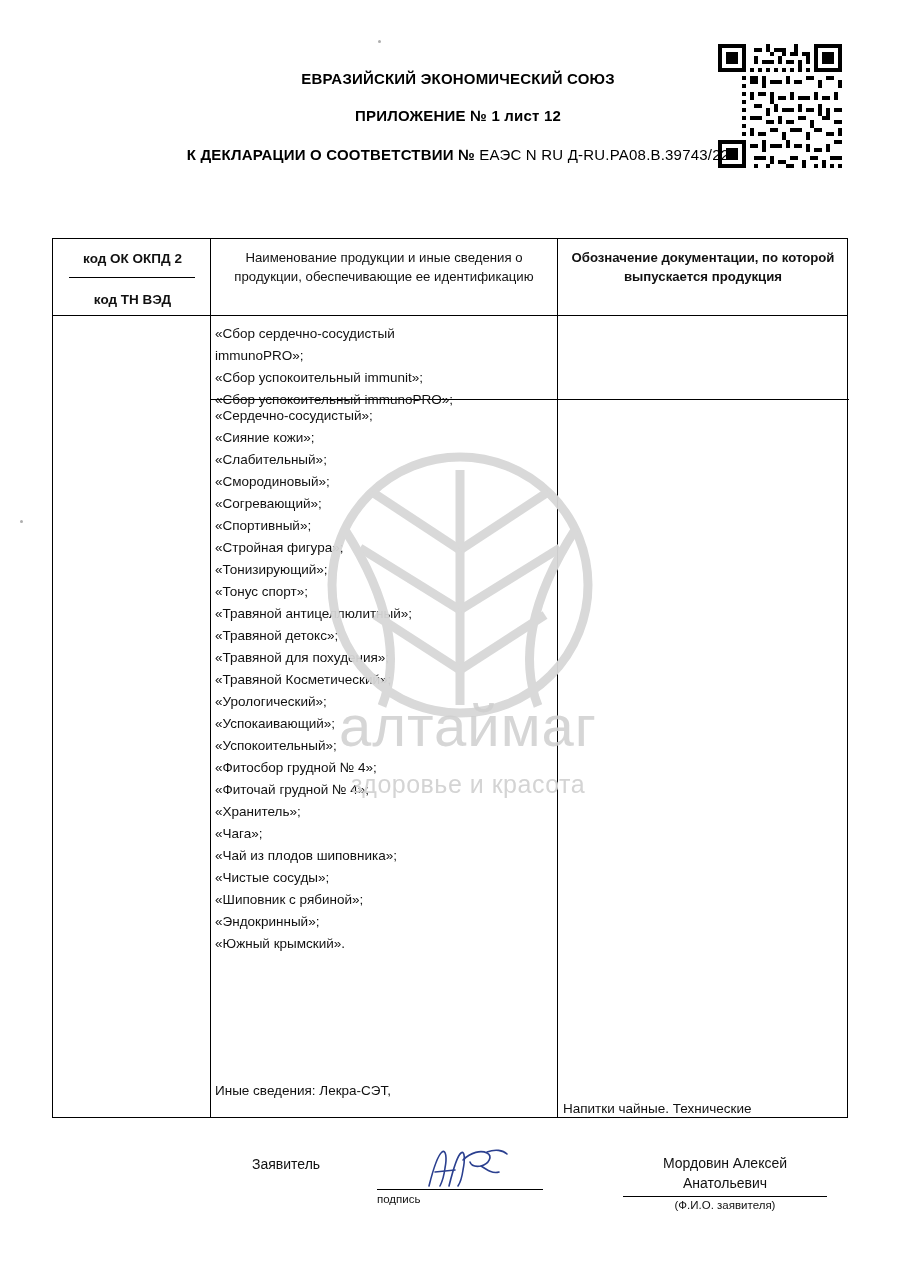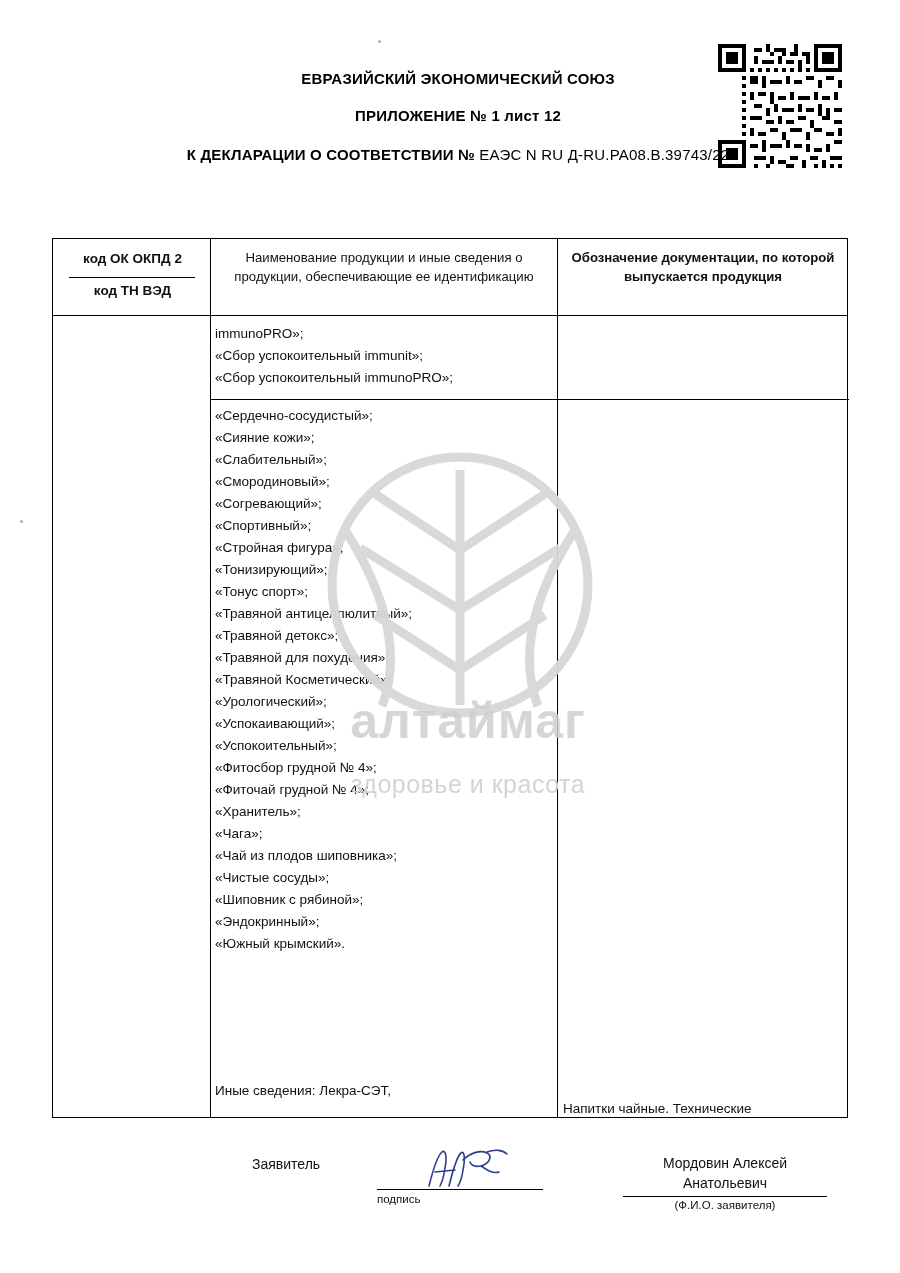--- a/index.html
+++ b/index.html
@@ -74,22 +74,22 @@
     height: 420px;
     pointer-events: none;
     z-index: 3;
   }
   .wm-text {
     position: absolute;
     top: 262px;
     left: 38px;
     width: 560px;
     text-align: center;
-    font-size: 50px;
-    font-weight: bold;
+    font-size: 58px;
+    font-weight: normal;
     color: #cfcfcf;
     opacity: 0.85;
     letter-spacing: 1px;
     font-family: "Liberation Sans", sans-serif;
   }
   .wm-sub {
     position: absolute;
     top: 340px;
     left: 38px;
     width: 560px;
@@ -145,21 +145,21 @@
     font-size: 13.5px;
   }
   .th-divider {
     position: absolute;
     top: 38px; left: 16px;
     width: 126px; height: 1px;
     background: #000;
   }
   .th-code2 {
     position: absolute;
-    top: 44px; left: 2px;
+    top: 53px; left: 2px;
     width: 155px;
     text-align: center;
     font-weight: bold;
     font-size: 13.5px;
   }
   .th-name {
     position: absolute;
     top: 9px; left: 160px;
     width: 342px;
     text-align: center;
@@ -434,20 +434,21 @@
     <div class="row-h-head"></div>
     <div class="row-h-1"></div>
 
     <div class="th-code1">код ОК ОКПД 2</div>
     <div class="th-divider"></div>
     <div class="th-code2">код ТН ВЭД</div>
     <div class="th-name">Наименование продукции и иные сведения о продукции, обеспечивающие ее идентификацию</div>
     <div class="th-doc">Обозначение документации, по которой выпускается продукция</div>
 
     <div class="cell-names-top">
+      <div class="nm-line">«Сбор сердечно-сосудистый</div>
       <div class="nm-line">immunoPRO»;</div>
       <div class="nm-line">«Сбор успокоительный immunit»;</div>
       <div class="nm-line">«Сбор успокоительный immunoPRO»;</div>
     </div>
 
     <div class="cell-names-main">
       <div class="nm-line">«Сердечно-сосудистый»;</div>
       <div class="nm-line">«Сияние кожи»;</div>
       <div class="nm-line">«Слабительный»;</div>
       <div class="nm-line">«Смородиновый»;</div>

